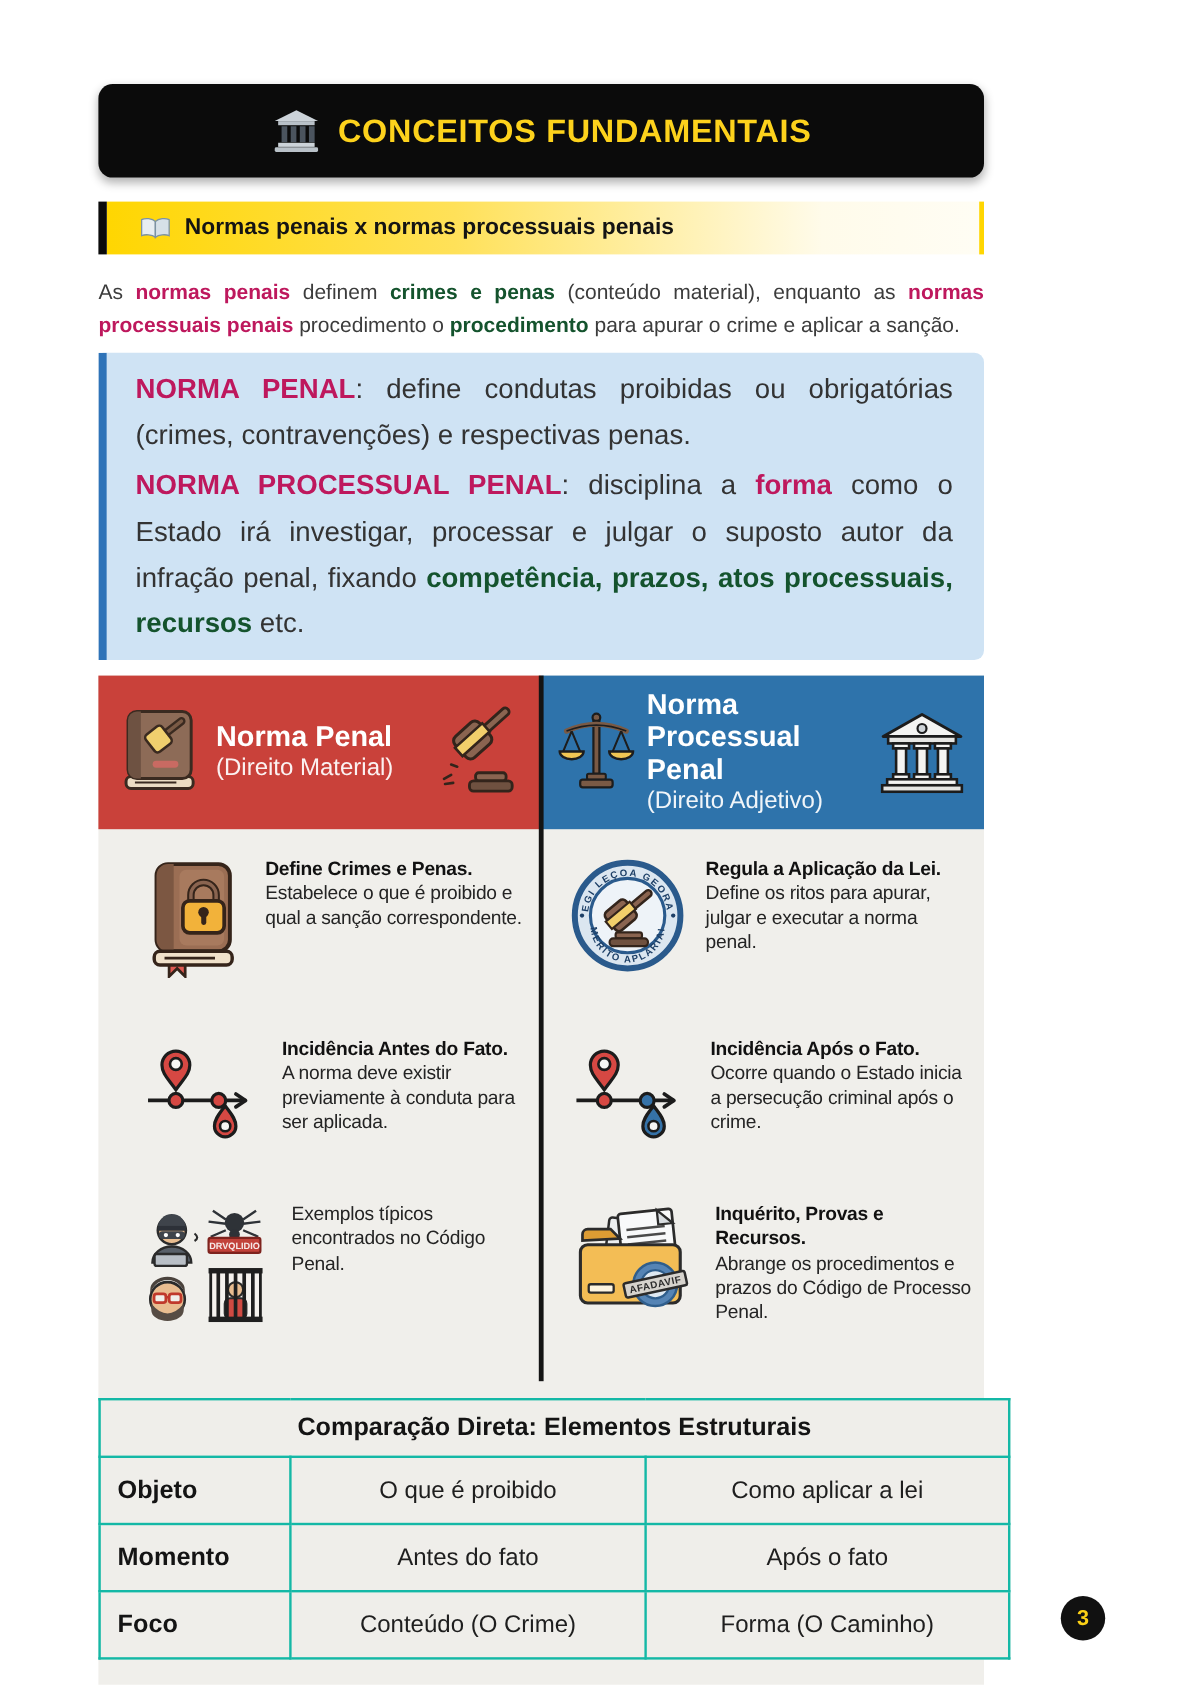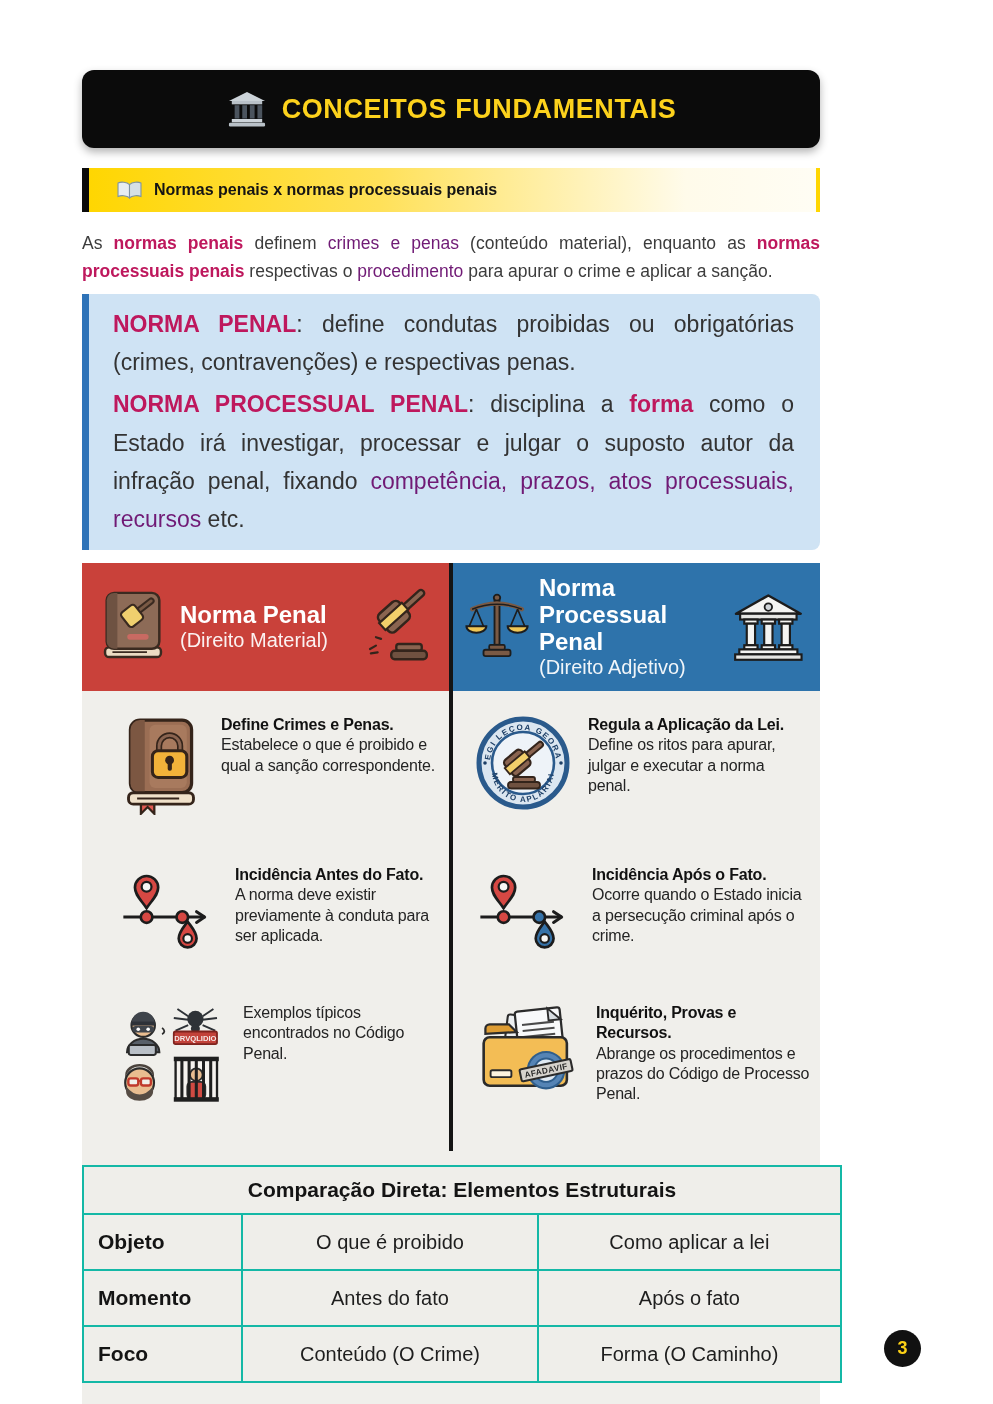--- a/index.html
+++ b/index.html
@@ -11,26 +11,26 @@
   .banner{margin-top:70px;height:78px;background:#0b0b0b;border-radius:12px;
           display:flex;align-items:center;justify-content:center;gap:14px;
           box-shadow:0 4px 8px rgba(0,0,0,.30);}
   .banner-title{color:#fdd21c;font-size:27px;font-weight:bold;letter-spacing:.6px;}
 
   
   .section-bar{margin-top:20px;height:44px;
      background:linear-gradient(90deg,#ffd601 0%,#ffe159 40%,#fffbea 82%,#fffdf4 100%);
      border-left:7px solid #0b0b0b;border-right:4px solid #ffd601;
      display:flex;align-items:center;gap:11px;padding-left:27px;box-sizing:border-box;}
-  .section-title{font-size:16px;font-weight:bold;color:#141414;}
+  .section-title{font-size:19px;font-weight:bold;color:#141414;}
 
   
   .intro{margin:17px 0 0;font-size:17.5px;line-height:1.6;color:#3c3c3c;text-align:justify;}
   .blue-bold{color:#be185d;font-weight:bold;}
-  .bold{color:#701a75;font-weight:normal;}
+  .bold{color:#14532d;font-weight:bold;}
 
   
   .info-box{margin-top:9px;background:#cfe3f4;border-left:7px solid #2e73b8;
             border-radius:0 8px 8px 0;padding:11px 26px 12px 24px;box-sizing:border-box;}
   .info-box p{margin:0;font-size:23px;line-height:1.66;color:#333;text-align:justify;}
   .info-box p + p{margin-top:4px;}
 
   
   .infographic{margin-top:13px;background:#f0efeb;padding-bottom:30px;}
   .ig-top{position:relative;}
@@ -92,21 +92,21 @@
 
   <div class="section-bar">
     <svg width="27" height="22" viewBox="0 0 40 30">
       <path d="M20,7 C16,3 7.5,2.5 3,4.6 V24.5 C7.5,22.6 16,23 20,26.5 Z" fill="#e7edf1" stroke="#7d93a2" stroke-width="1.6"></path>
       <path d="M20,7 C24,3 32.5,2.5 37,4.6 V24.5 C32.5,22.6 24,23 20,26.5 Z" fill="#d6e0e7" stroke="#7d93a2" stroke-width="1.6"></path>
       <line x1="20" y1="7" x2="20" y2="26.5" stroke="#7d93a2" stroke-width="1.4"></line>
     </svg>
     <span class="section-title">Normas penais x normas processuais penais</span>
   </div>
 
-  <p class="intro"><span>As </span><span class="blue-bold">normas penais</span><span> definem </span><span class="bold">crimes e penas</span><span> (conteúdo material), enquanto as </span><span class="blue-bold">normas processuais penais</span><span> respectivas o </span><span class="bold">procedimento</span><span> para apurar o crime e aplicar a sanção.</span></p>
+  <p class="intro"><span>As </span><span class="blue-bold">normas penais</span><span> definem </span><span class="bold">crimes e penas</span><span> (conteúdo material), enquanto as </span><span class="blue-bold">normas processuais penais</span><span> procedimento o </span><span class="bold">procedimento</span><span> para apurar o crime e aplicar a sanção.</span></p>
 
   <div class="info-box">
     <p><span class="blue-bold">NORMA PENAL</span><span>: define condutas proibidas ou obrigatórias (crimes, contravenções) e respectivas penas.</span></p>
     <p><span class="blue-bold">NORMA PROCESSUAL PENAL</span><span>: disciplina a </span><span class="blue-bold">forma</span><span> como o Estado irá investigar, processar e julgar o suposto autor da infração penal, fixando </span><span class="bold">competência, prazos, atos processuais, recursos</span><span> etc.</span></p>
   </div>
 
   <div class="infographic">
     <div class="ig-top">
       <div class="ig-headers">
 

